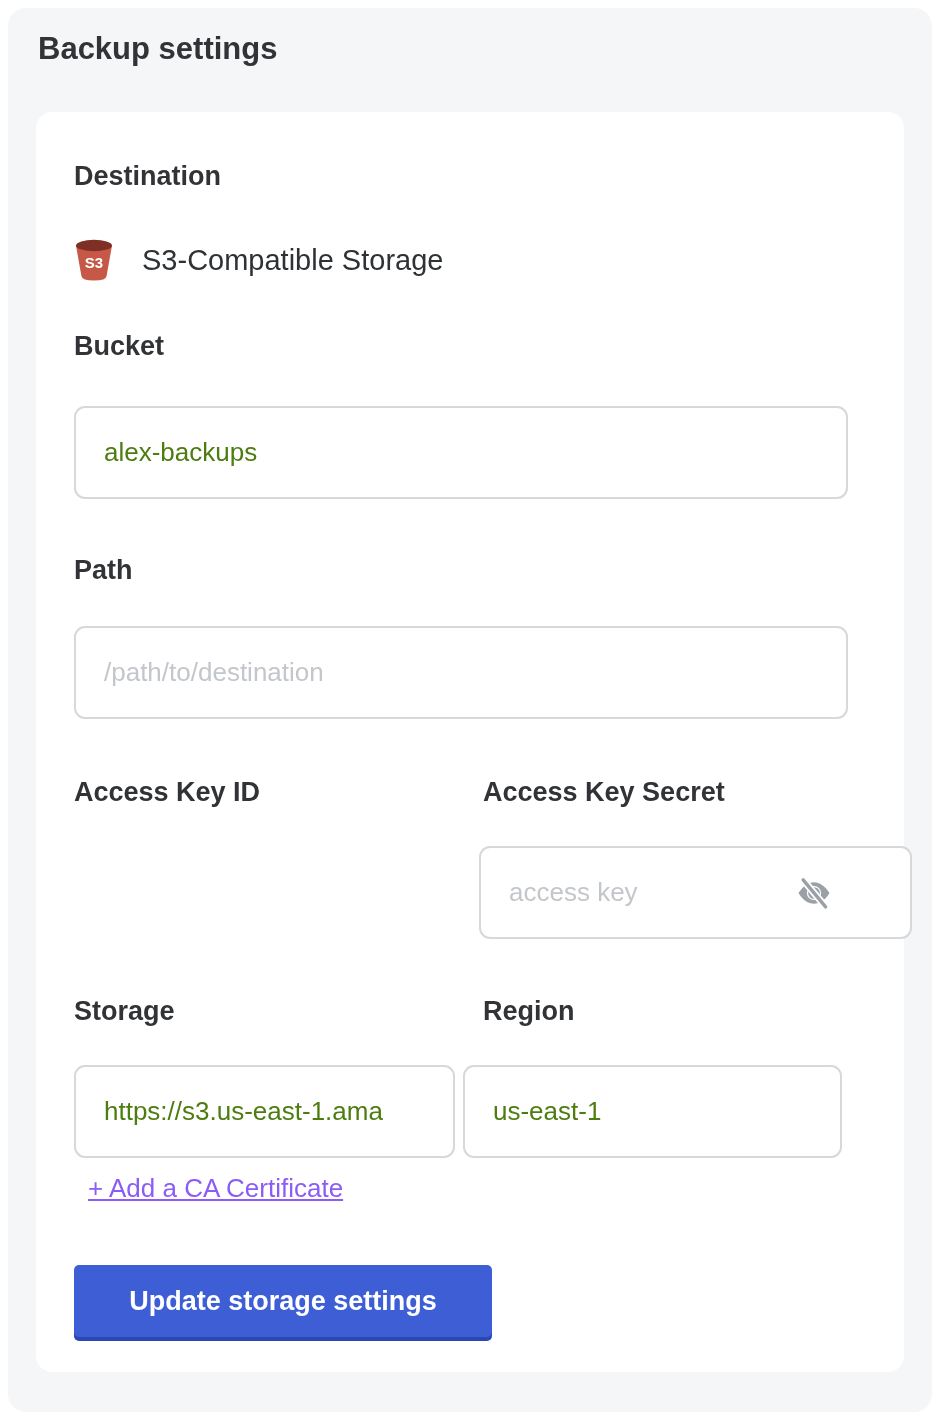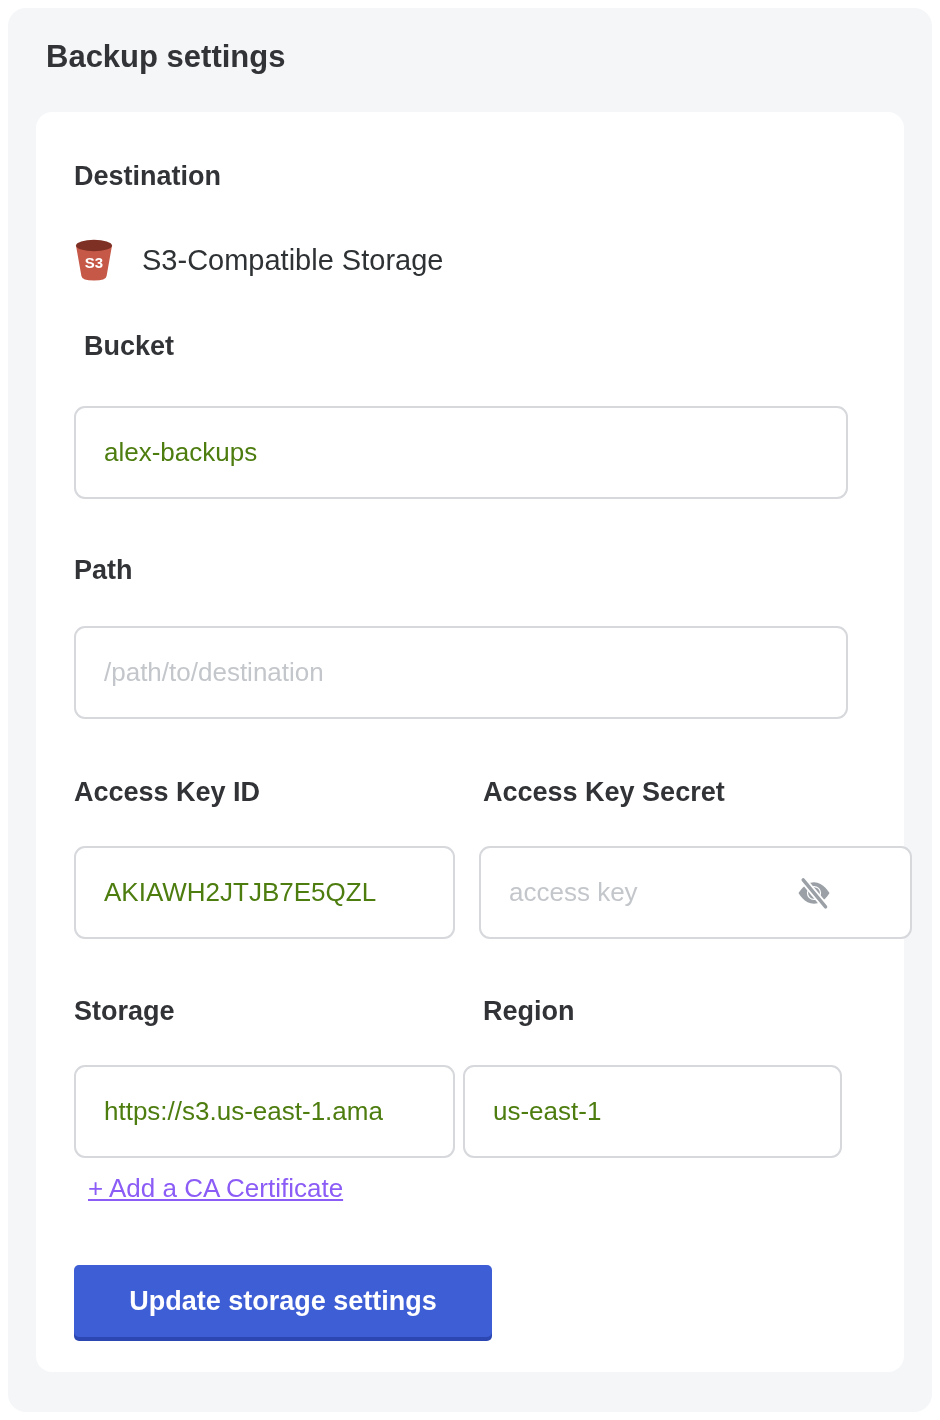--- a/index.html
+++ b/index.html
@@ -21,21 +21,21 @@
     background: #f4f6f8;
     border-radius: 18px;
   }
   .page-title {
     position: absolute;
     left: 30px; top: 22px;
     font-size: 31px;
     line-height: 38px;
     font-weight: 700;
     color: #313336;
-    margin: 8px;
+    margin: 0;
   }
   .card {
     position: absolute;
     left: 28px; top: 104px;
     width: 868px; height: 1260px;
     background: #ffffff;
     border-radius: 16px;
   }
   .f-label {
     position: absolute;
@@ -127,30 +127,29 @@
         <span style="display:inline-flex;">
           <svg width="40" height="46" viewBox="0 0 40 46" aria-hidden="true">
             <path d="M2 8.5 L38 8.5 L32.6 39 Q32 43.5 20 43.5 Q8 43.5 7.4 39 Z" fill="#c65847"></path>
             <ellipse cx="20" cy="8.5" rx="18" ry="5.8" fill="#7e3024"></ellipse>
             <text x="20" y="31" font-size="15" font-weight="bold" fill="#ffffff" text-anchor="middle" font-family="Liberation Sans, sans-serif">S3</text>
           </svg>
         </span>
         <span class="dest-text">S3-Compatible Storage</span>
       </div>
 
-      <div class="f-label" style="left:48px; top:218px;">Bucket</div>
+      <div class="f-label" style="left:38px; top:218px;">Bucket</div>
       <input type="text" class="t-input" style="left: 38px; top: 294px; width: 774px;" value="alex-backups">
 
       <div class="f-label" style="left:38px; top:442px;">Path</div>
       <input type="text" class="t-input" style="left: 38px; top: 514px; width: 774px;" placeholder="/path/to/destination">
 
       <div class="f-label" style="left:38px; top:664px;">Access Key ID</div>
       <div class="f-label" style="left:447px; top:664px;">Access Key Secret</div>
 
-      <input type="text" class="t-input" style="left: 38px; top: 734px; width: 381px;" value="AKIAWH2JTJB7E5QZL">
       <input type="text" class="t-input" style="left: 443px; top: 734px; width: 433px; padding-right: 76px;" placeholder="access key">
 
       <button class="eye-btn">
         <span style="display:inline-flex;">
           <svg width="38" height="34" viewBox="0 0 24 22" aria-hidden="true">
             <path d="M12 4 C5.8 4 2 11 2 11 S5.8 18 12 18 S22 11 22 11 S18.2 4 12 4 Z" fill="#9aa0a6"></path>
             <circle cx="12" cy="11" r="4.6" fill="#ffffff"></circle>
             <circle cx="12" cy="11" r="2.9" fill="none" stroke="#9aa0a6" stroke-width="1.8"></circle>
             <line x1="4.5" y1="2" x2="20" y2="20.5" stroke="#ffffff" stroke-width="4.6" stroke-linecap="round"></line>
             <line x1="5" y1="2.5" x2="19.5" y2="20" stroke="#9aa0a6" stroke-width="2.2" stroke-linecap="round"></line>

